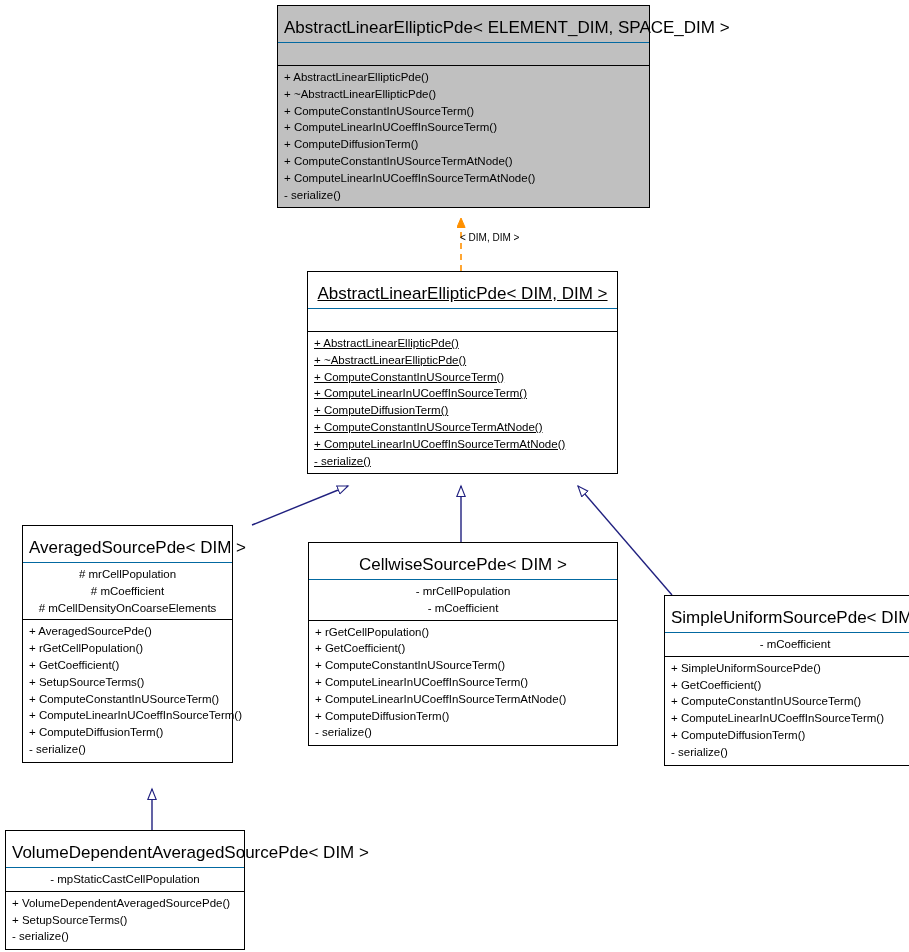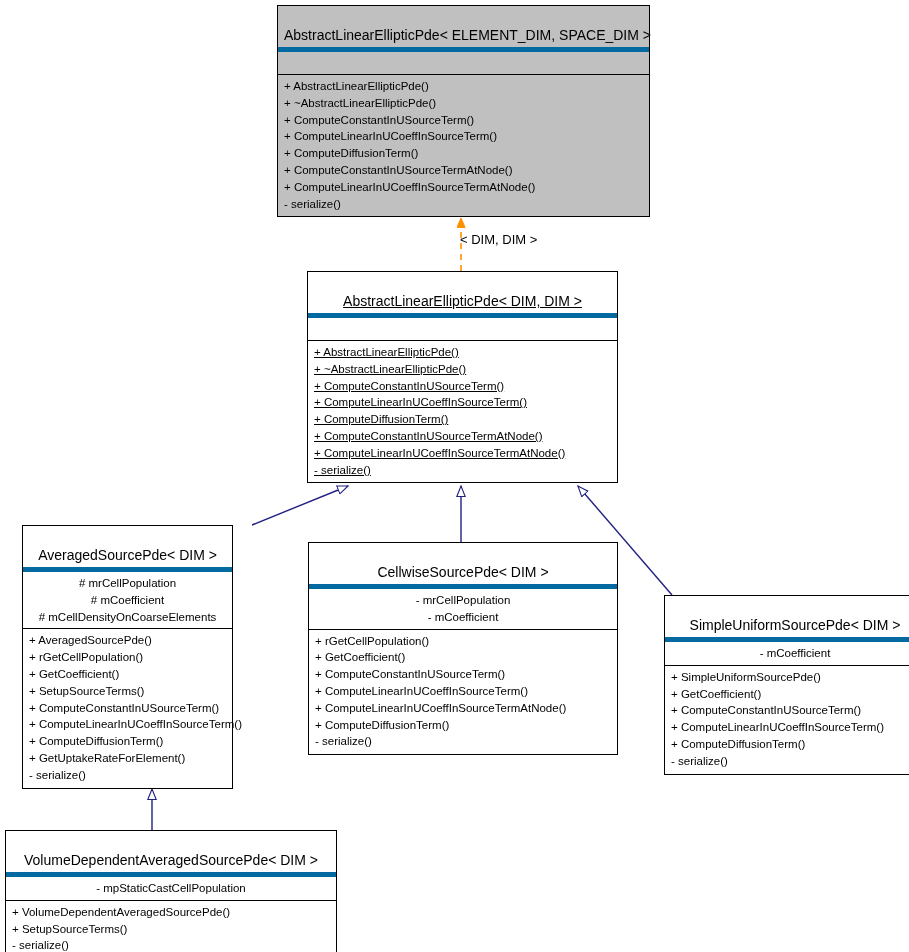--- a/index.html
+++ b/index.html
@@ -28,23 +28,23 @@
     font-size: 11.5px;
     color: #000000;
     z-index: 5;
   }
   .uml-box.root {
     background: #c0c0c0;
     border: 1px solid #000000;
   }
   .uml-title {
     text-align: center;
-    padding: 21px 6px 4px 6px;
-    border-bottom: 5px solid #0369a1;
-    font-size: 14px;
+    padding: 12px 6px 4px 6px;
+    border-bottom: 1px solid #0369a1;
+    font-size: 17px;
     white-space: nowrap;
   }
   .uml-attrs {
     border-bottom: 1px solid #000000;
     padding: 3px 6px 3px 6px;
     min-height: 10px;
     text-align: center;
   }
   .uml-ops {
     padding: 3px 6px 4px 6px;
@@ -61,21 +61,21 @@
   svg.edges {
     position: absolute;
     left: 0; top: 0;
     width: 909px;
     height: 952px;
     z-index: 1;
     overflow: visible;
   }
   .tmpl-label {
     position: absolute;
-    font-size: 13px;
+    font-size: 10px;
     color: #000000;
     white-space: nowrap;
     z-index: 6;
   }
 </style>
 </head>
 <body>
 
 <div id="diagram">
 
@@ -150,21 +150,20 @@
       <div class="uml-row"># mCellDensityOnCoarseElements</div>
     </div>
     <div class="uml-ops">
       <div class="uml-row">+ AveragedSourcePde()</div>
       <div class="uml-row">+ rGetCellPopulation()</div>
       <div class="uml-row">+ GetCoefficient()</div>
       <div class="uml-row">+ SetupSourceTerms()</div>
       <div class="uml-row">+ ComputeConstantInUSourceTerm()</div>
       <div class="uml-row">+ ComputeLinearInUCoeffInSourceTerm()</div>
       <div class="uml-row">+ ComputeDiffusionTerm()</div>
-      <div class="uml-row">+ GetUptakeRateForElement()</div>
       <div class="uml-row">- serialize()</div>
     </div>
   </div>
 
   <div class="uml-box" style="left:308px; top:542px; width:310px;">
     <div class="uml-title">CellwiseSourcePde&lt; DIM &gt;</div>
     <div class="uml-attrs">
       <div class="uml-row">- mrCellPopulation</div>
       <div class="uml-row">- mCoefficient</div>
     </div>
@@ -187,21 +186,21 @@
     <div class="uml-ops">
       <div class="uml-row">+ SimpleUniformSourcePde()</div>
       <div class="uml-row">+ GetCoefficient()</div>
       <div class="uml-row">+ ComputeConstantInUSourceTerm()</div>
       <div class="uml-row">+ ComputeLinearInUCoeffInSourceTerm()</div>
       <div class="uml-row">+ ComputeDiffusionTerm()</div>
       <div class="uml-row">- serialize()</div>
     </div>
   </div>
 
-  <div class="uml-box" style="left:5px; top:830px; width:332px;">
+  <div class="uml-box" style="left:5px; top:830px; width:240px;">
     <div class="uml-title">VolumeDependentAveragedSourcePde&lt; DIM &gt;</div>
     <div class="uml-attrs">
       <div class="uml-row">- mpStaticCastCellPopulation</div>
     </div>
     <div class="uml-ops">
       <div class="uml-row">+ VolumeDependentAveragedSourcePde()</div>
       <div class="uml-row">+ SetupSourceTerms()</div>
       <div class="uml-row">- serialize()</div>
     </div>
   </div>

